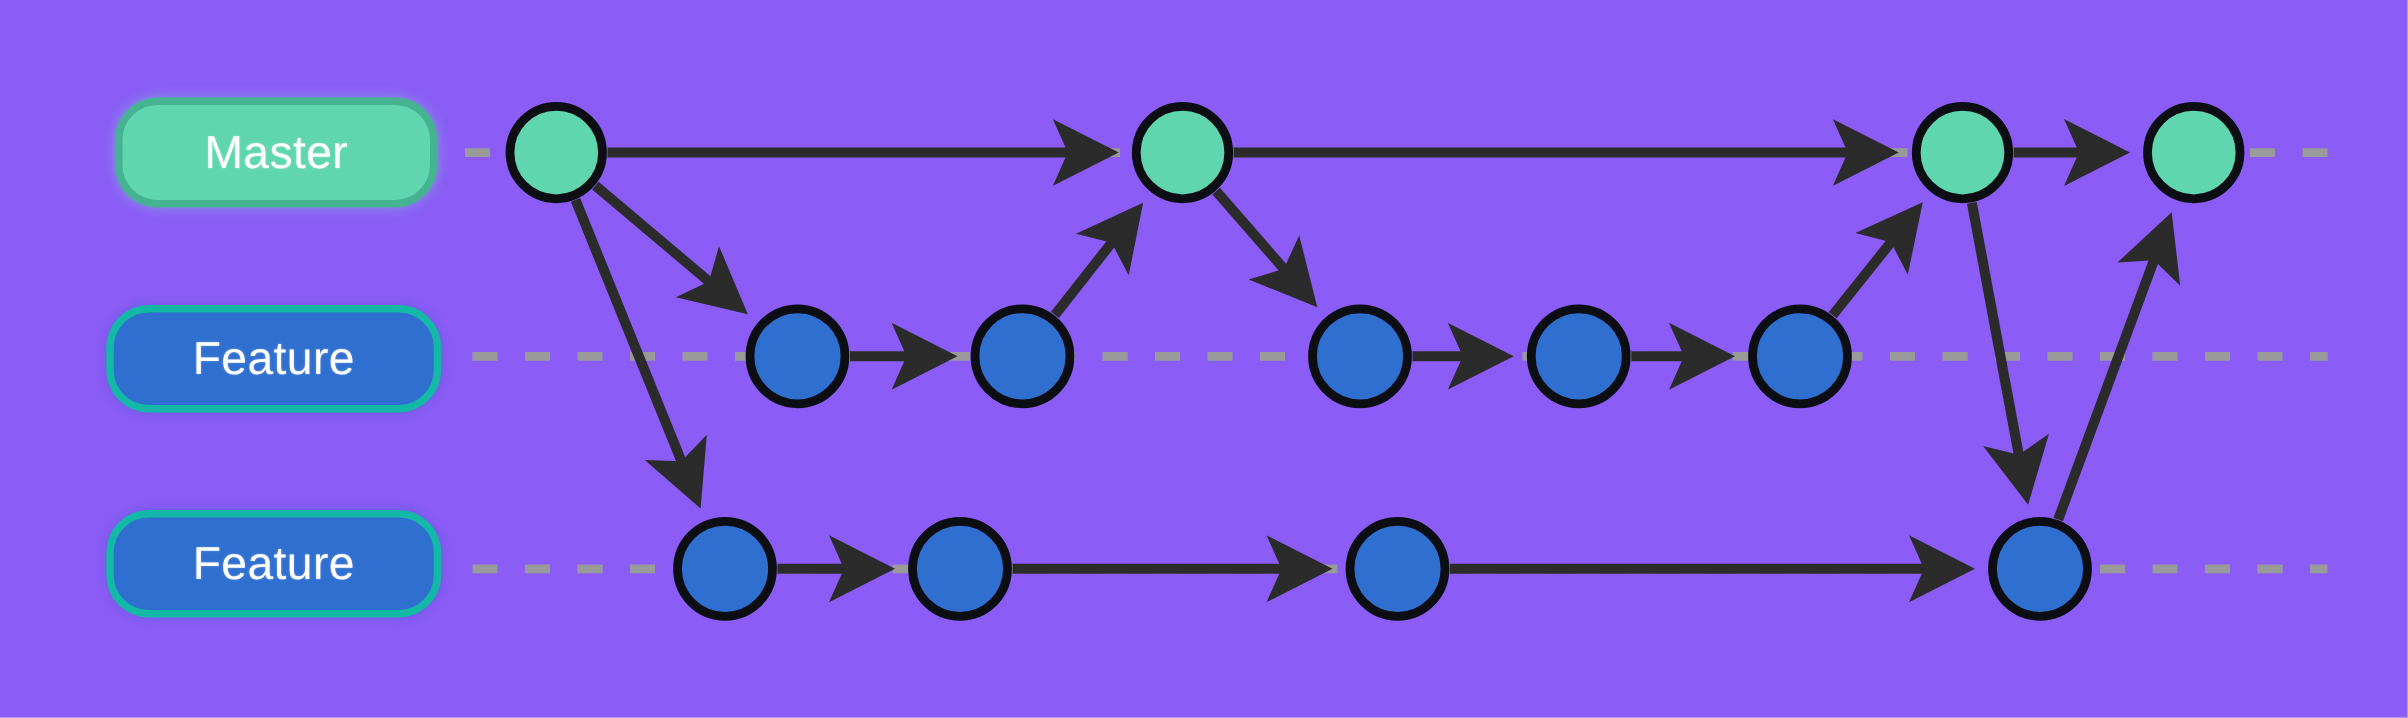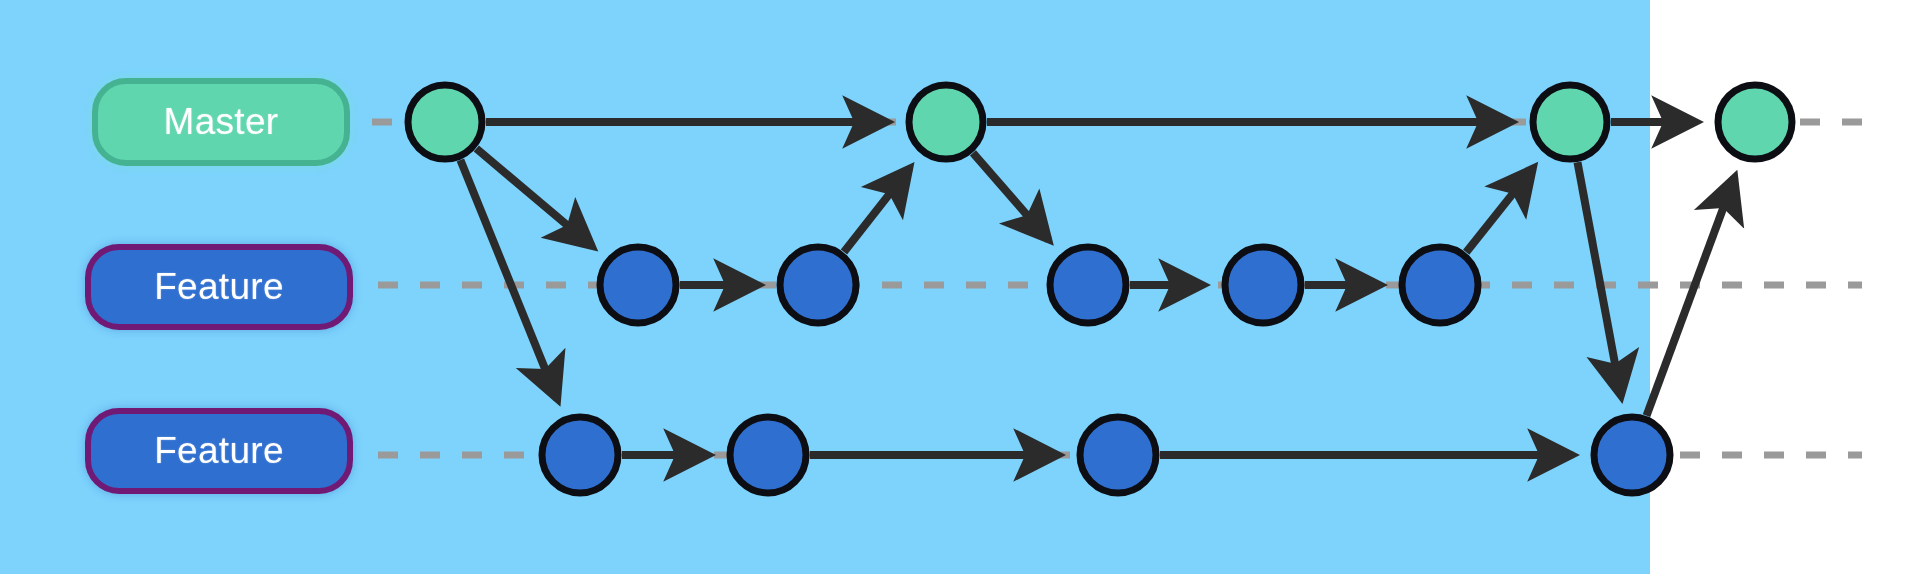--- a/index.html
+++ b/index.html
@@ -8,23 +8,23 @@
     background: #ffffff;
   }
   body {
     width: 1926px;
     height: 574px;
     font-family: "Liberation Sans", sans-serif;
     overflow: hidden;
   }
   #canvas {
     position: relative;
-    width: 1650px;
+    width: 1926px;
     height: 574px;
-    background: #7dd3fc;
+    background: #8b5cf6;
   }
   #graph {
     position: absolute;
     left: 0;
     top: 0;
     width: 1926px;
     height: 574px;
   }
   .lane-label {
     position: absolute;
@@ -41,21 +41,21 @@
     text-shadow: 0 0 2px rgba(255,255,255,0.35);
     user-select: none;
   }
   .lane-label.master {
     background: #5fd6ae;
     border: 6px solid #45b391;
     box-shadow: 0 0 10px rgba(120,230,200,0.45);
   }
   .lane-label.feature {
     background: #2f6fd0;
-    border: 6px solid #701a75;
+    border: 6px solid #14b8a6;
     box-shadow: 0 0 8px rgba(40,90,180,0.35);
   }
 </style>
 </head>
 <body>
 
 <div id="canvas">
 
   <svg id="graph" viewBox="0 0 1926 574">
     <defs>

